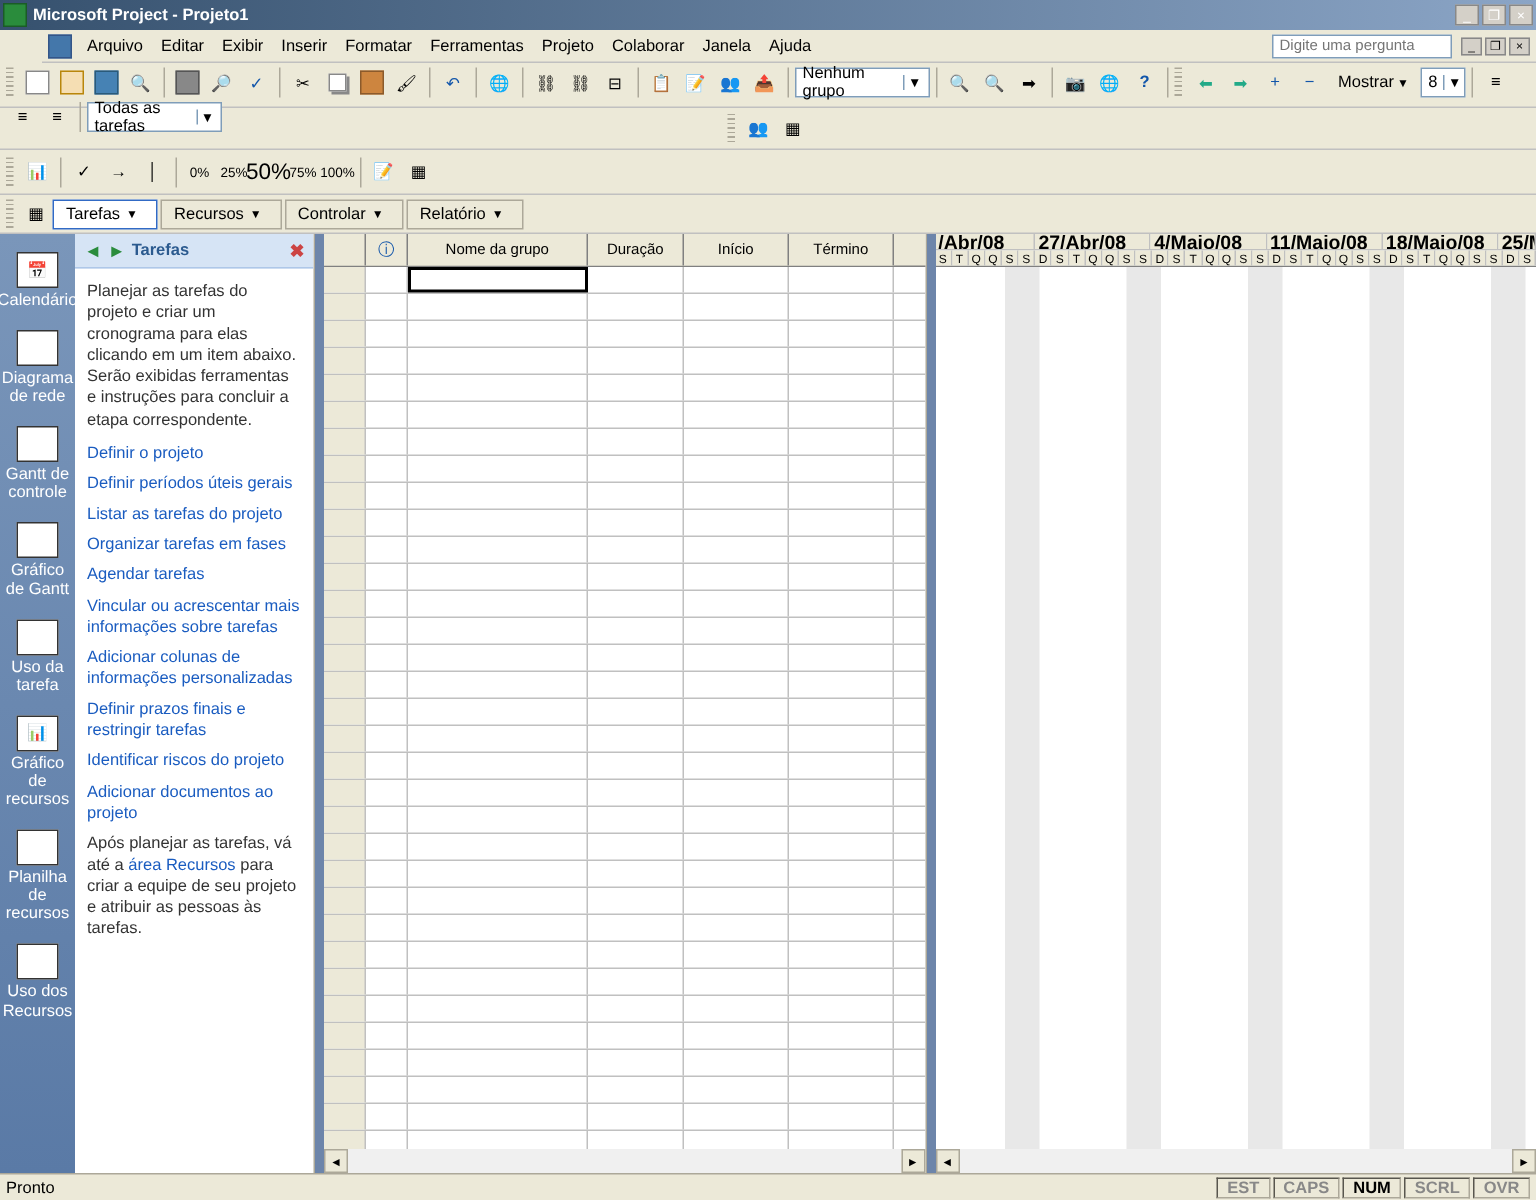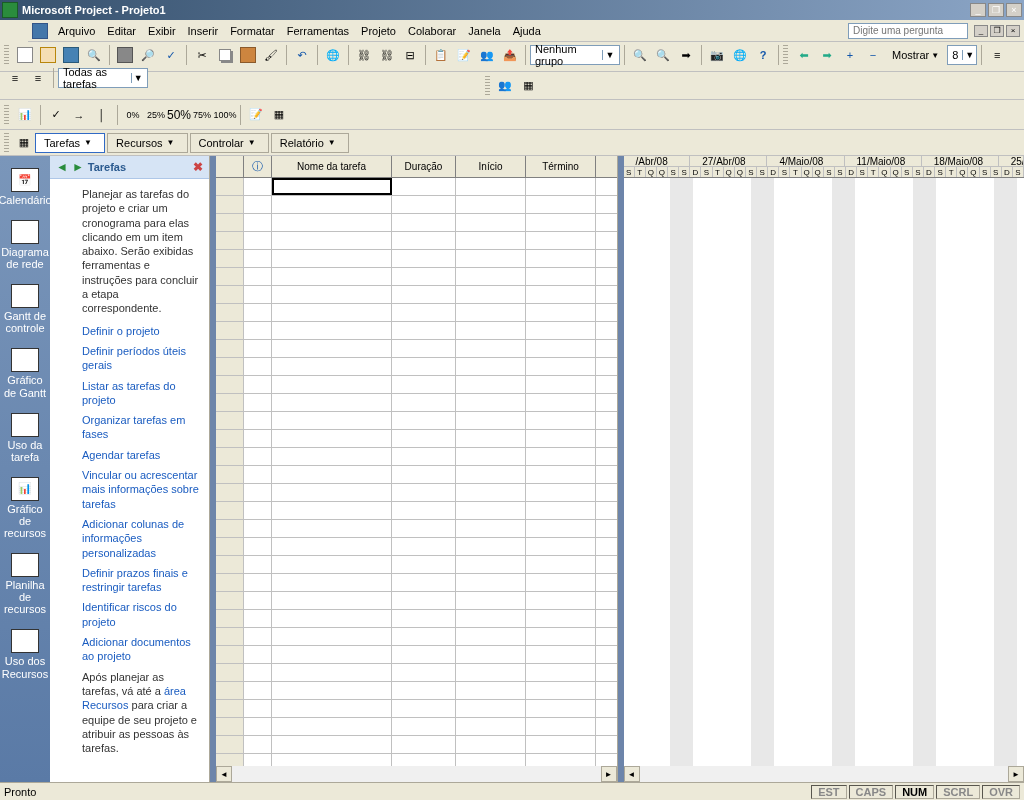--- a/index.html
+++ b/index.html
@@ -47,21 +47,21 @@
 .viewbar { width: 50px; background: #5a7aa6; background: linear-gradient(to bottom, #7a96ba, #5a7aa6); display: flex; flex-direction: column; align-items: center; padding-top: 8px; gap: 6px; color: #fff; font-size: 9px; text-align: center; }
 .viewbar-item { display: flex; flex-direction: column; align-items: center; gap: 2px; cursor: pointer; padding: 4px 2px; }
 .viewbar-icon { width: 28px; height: 24px; background: #fff; border: 1px solid #333; display: flex; align-items: center; justify-content: center; }
 .viewbar-label { line-height: 1.1; }
 
 
 .guide { width: 160px; background: #fff; border-right: 1px solid #aca899; overflow-y: auto; }
 .guide-header { background: #d6e4f5; padding: 4px 6px; display: flex; align-items: center; font-weight: bold; color: #2b5a8f; border-bottom: 1px solid #aec7e8; }
 .guide-header .close { margin-left: auto; color: #c44; cursor: pointer; font-size: 12px; }
 .guide-header .back { color: #2a8c3c; margin-right: 4px; font-size: 12px; }
-.guide-body { padding: 8px; font-size: 10px; color: #333; line-height: 1.3; margin-left: 24px; }
+.guide-body { padding: 8px; font-size: 10px; color: #333; line-height: 1.3; }
 .guide-body p { margin-bottom: 8px; }
 .guide-body a { color: #1a5cc0; text-decoration: none; display: block; margin-bottom: 6px; cursor: pointer; }
 .inline-link { display: inline !important; margin: 0 !important; }
 
 
 .vsep { width: 6px; background: #6d85aa; cursor: col-resize; }
 
 
 .grid-area { flex: 1; display: flex; flex-direction: column; background: #fff; border-right: 1px solid #aca899; min-width: 370px; }
 .grid-header { display: flex; height: 22px; background: #ece9d8; border-bottom: 1px solid #808080; }
@@ -78,21 +78,21 @@
 .active-cell { border: 2px solid #000 !important; }
 .grid-scroll { height: 16px; background: #ece9d8; display: flex; }
 .sb-btn { width: 16px; height: 16px; background: #ece9d8; border: 1px solid #aca899; display: flex; align-items: center; justify-content: center; font-size: 8px; }
 .sb-track { flex: 1; background: #f0f0f0; }
 
 
 .gantt { flex: 1; display: flex; flex-direction: column; background: #fff; min-width: 400px; }
 .gantt-header { height: 22px; display: flex; flex-direction: column; }
 .gantt-h1 { height: 11px; display: flex; border-bottom: 1px solid #c0c0c0; }
 .gantt-h2 { height: 11px; display: flex; border-bottom: 1px solid #808080; }
-.gh-week { border-right: 1px solid #c0c0c0; font-size: 10px; padding-left: 12px; display: flex; align-items: center; background: #ece9d8; white-space: nowrap; overflow: hidden; }
+.gh-week { border-right: 1px solid #c0c0c0; font-size: 13px; padding-left: 2px; display: flex; align-items: center; background: #ece9d8; white-space: nowrap; overflow: hidden; font-weight: bold; }
 .gh-day { width: 11.6px; border-right: 1px solid #c0c0c0; font-size: 8px; text-align: center; background: #ece9d8; line-height: 11px; }
 .gantt-body { flex: 1; position: relative; background: #fff; overflow: hidden; }
 .weekend { position: absolute; top: 0; bottom: 0; background: #e8e8e8; width: 23px; }
 .gantt-scroll { height: 16px; background: #ece9d8; display: flex; }
 
 
 .statusbar { height: 18px; background: #ece9d8; border-top: 1px solid #aca899; display: flex; align-items: center; padding: 0 4px; font-size: 10px; }
 .statusbar .sb-cell { border: 1px inset #aca899; padding: 0 6px; height: 14px; display: flex; align-items: center; margin-left: 2px; color: #888; font-weight: bold; }
 .sb-cell.on { color: #000; }
 
@@ -296,21 +296,21 @@
       <span>│</span>
     </div>
   <div class="tsep"></div>
   <div class="tbtn">
       <span style="font-size:9px;">0%</span>
     </div>
   <div class="tbtn">
       <span style="font-size:9px;">25%</span>
     </div>
   <div class="tbtn">
-      <span style="font-size:12px;">50%</span>
+      <span style="font-size:15px;">50%</span>
     </div>
   <div class="tbtn">
       <span style="font-size:9px;">75%</span>
     </div>
   <div class="tbtn">
       <span style="font-size:9px;">100%</span>
     </div>
   <div class="tsep"></div>
   <div class="tbtn">
       <span>📝</span>
@@ -406,21 +406,21 @@
   </div>
 
   <div class="vsep"></div>
 
   <div class="grid-area">
     <div class="grid-header">
       <div class="col rownum"></div>
       <div class="col col-info">
           <span style="color:#15a;">ⓘ</span>
         </div>
-      <div class="col col-name">Nome da tarefa</div>
+      <div class="col col-name">Nome da grupo</div>
       <div class="col col-dur">Duração</div>
       <div class="col col-start">Início</div>
       <div class="col col-end">Término</div>
     </div>
     <div class="grid-rows" id="grid-rows">
         <div class="grid-row">
           <div class="cell rownum"></div>
           <div class="cell col-info"></div>
           <div class="cell col-name active-cell"></div>
           <div class="cell col-dur"></div>

